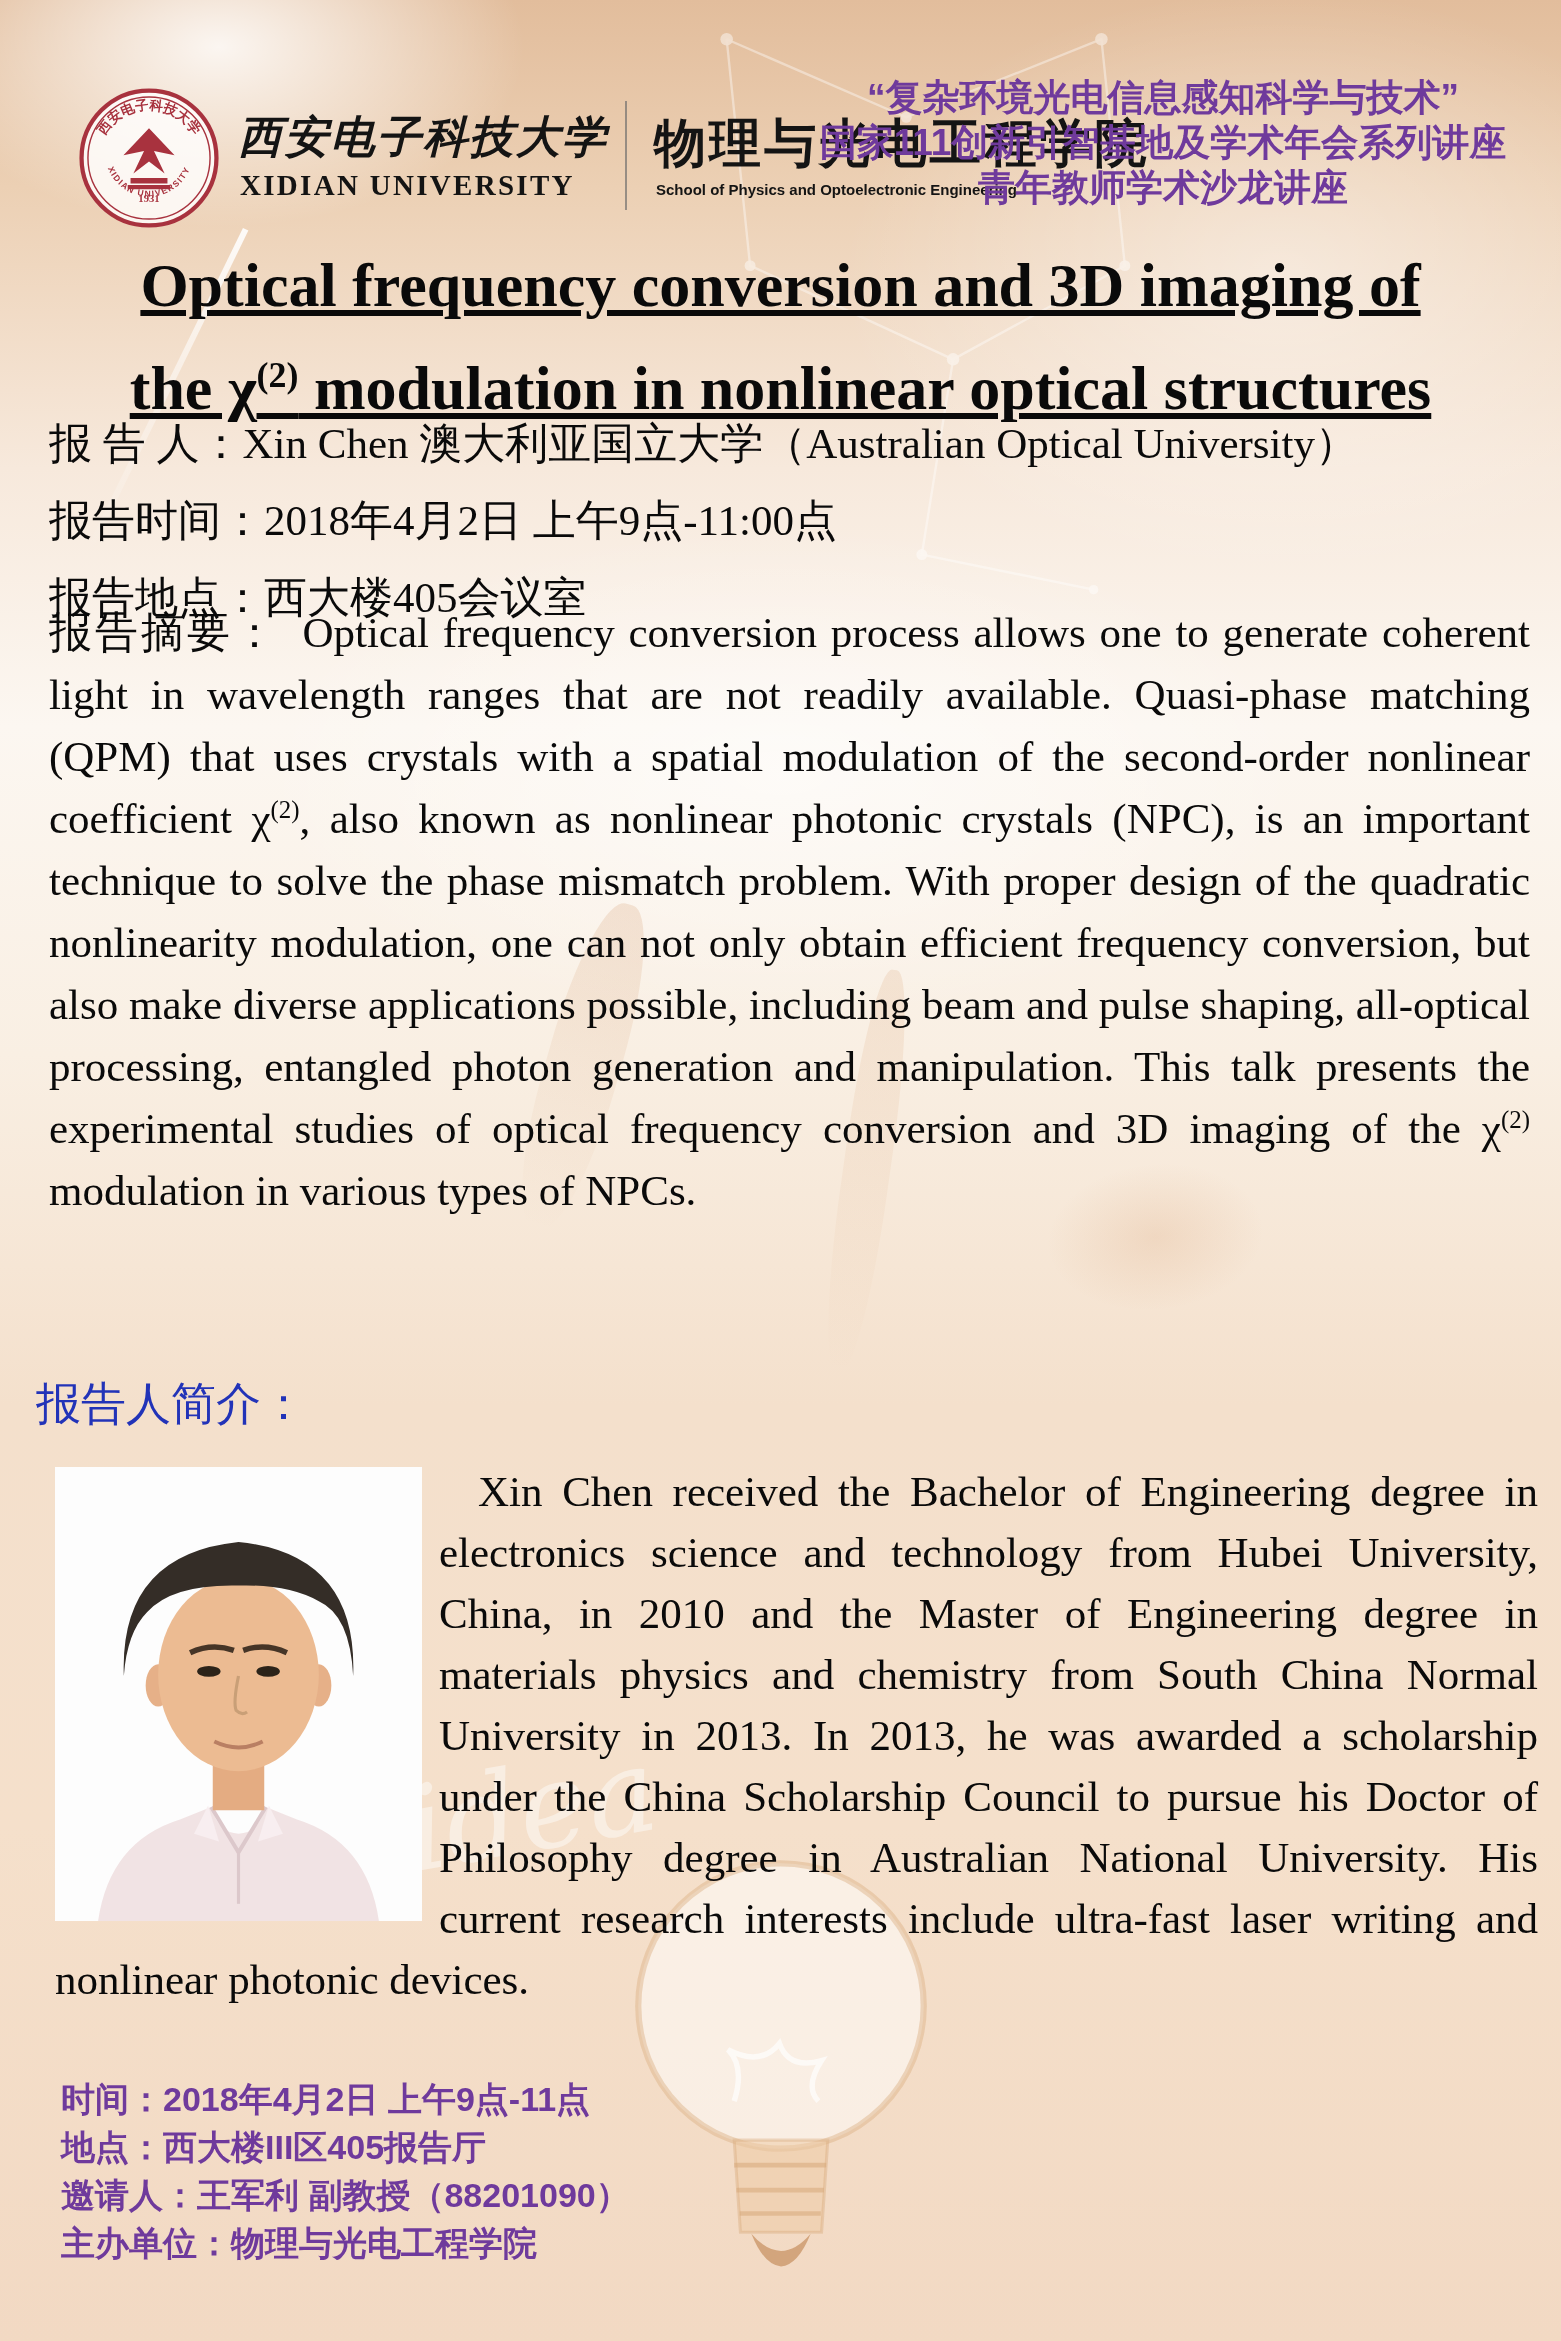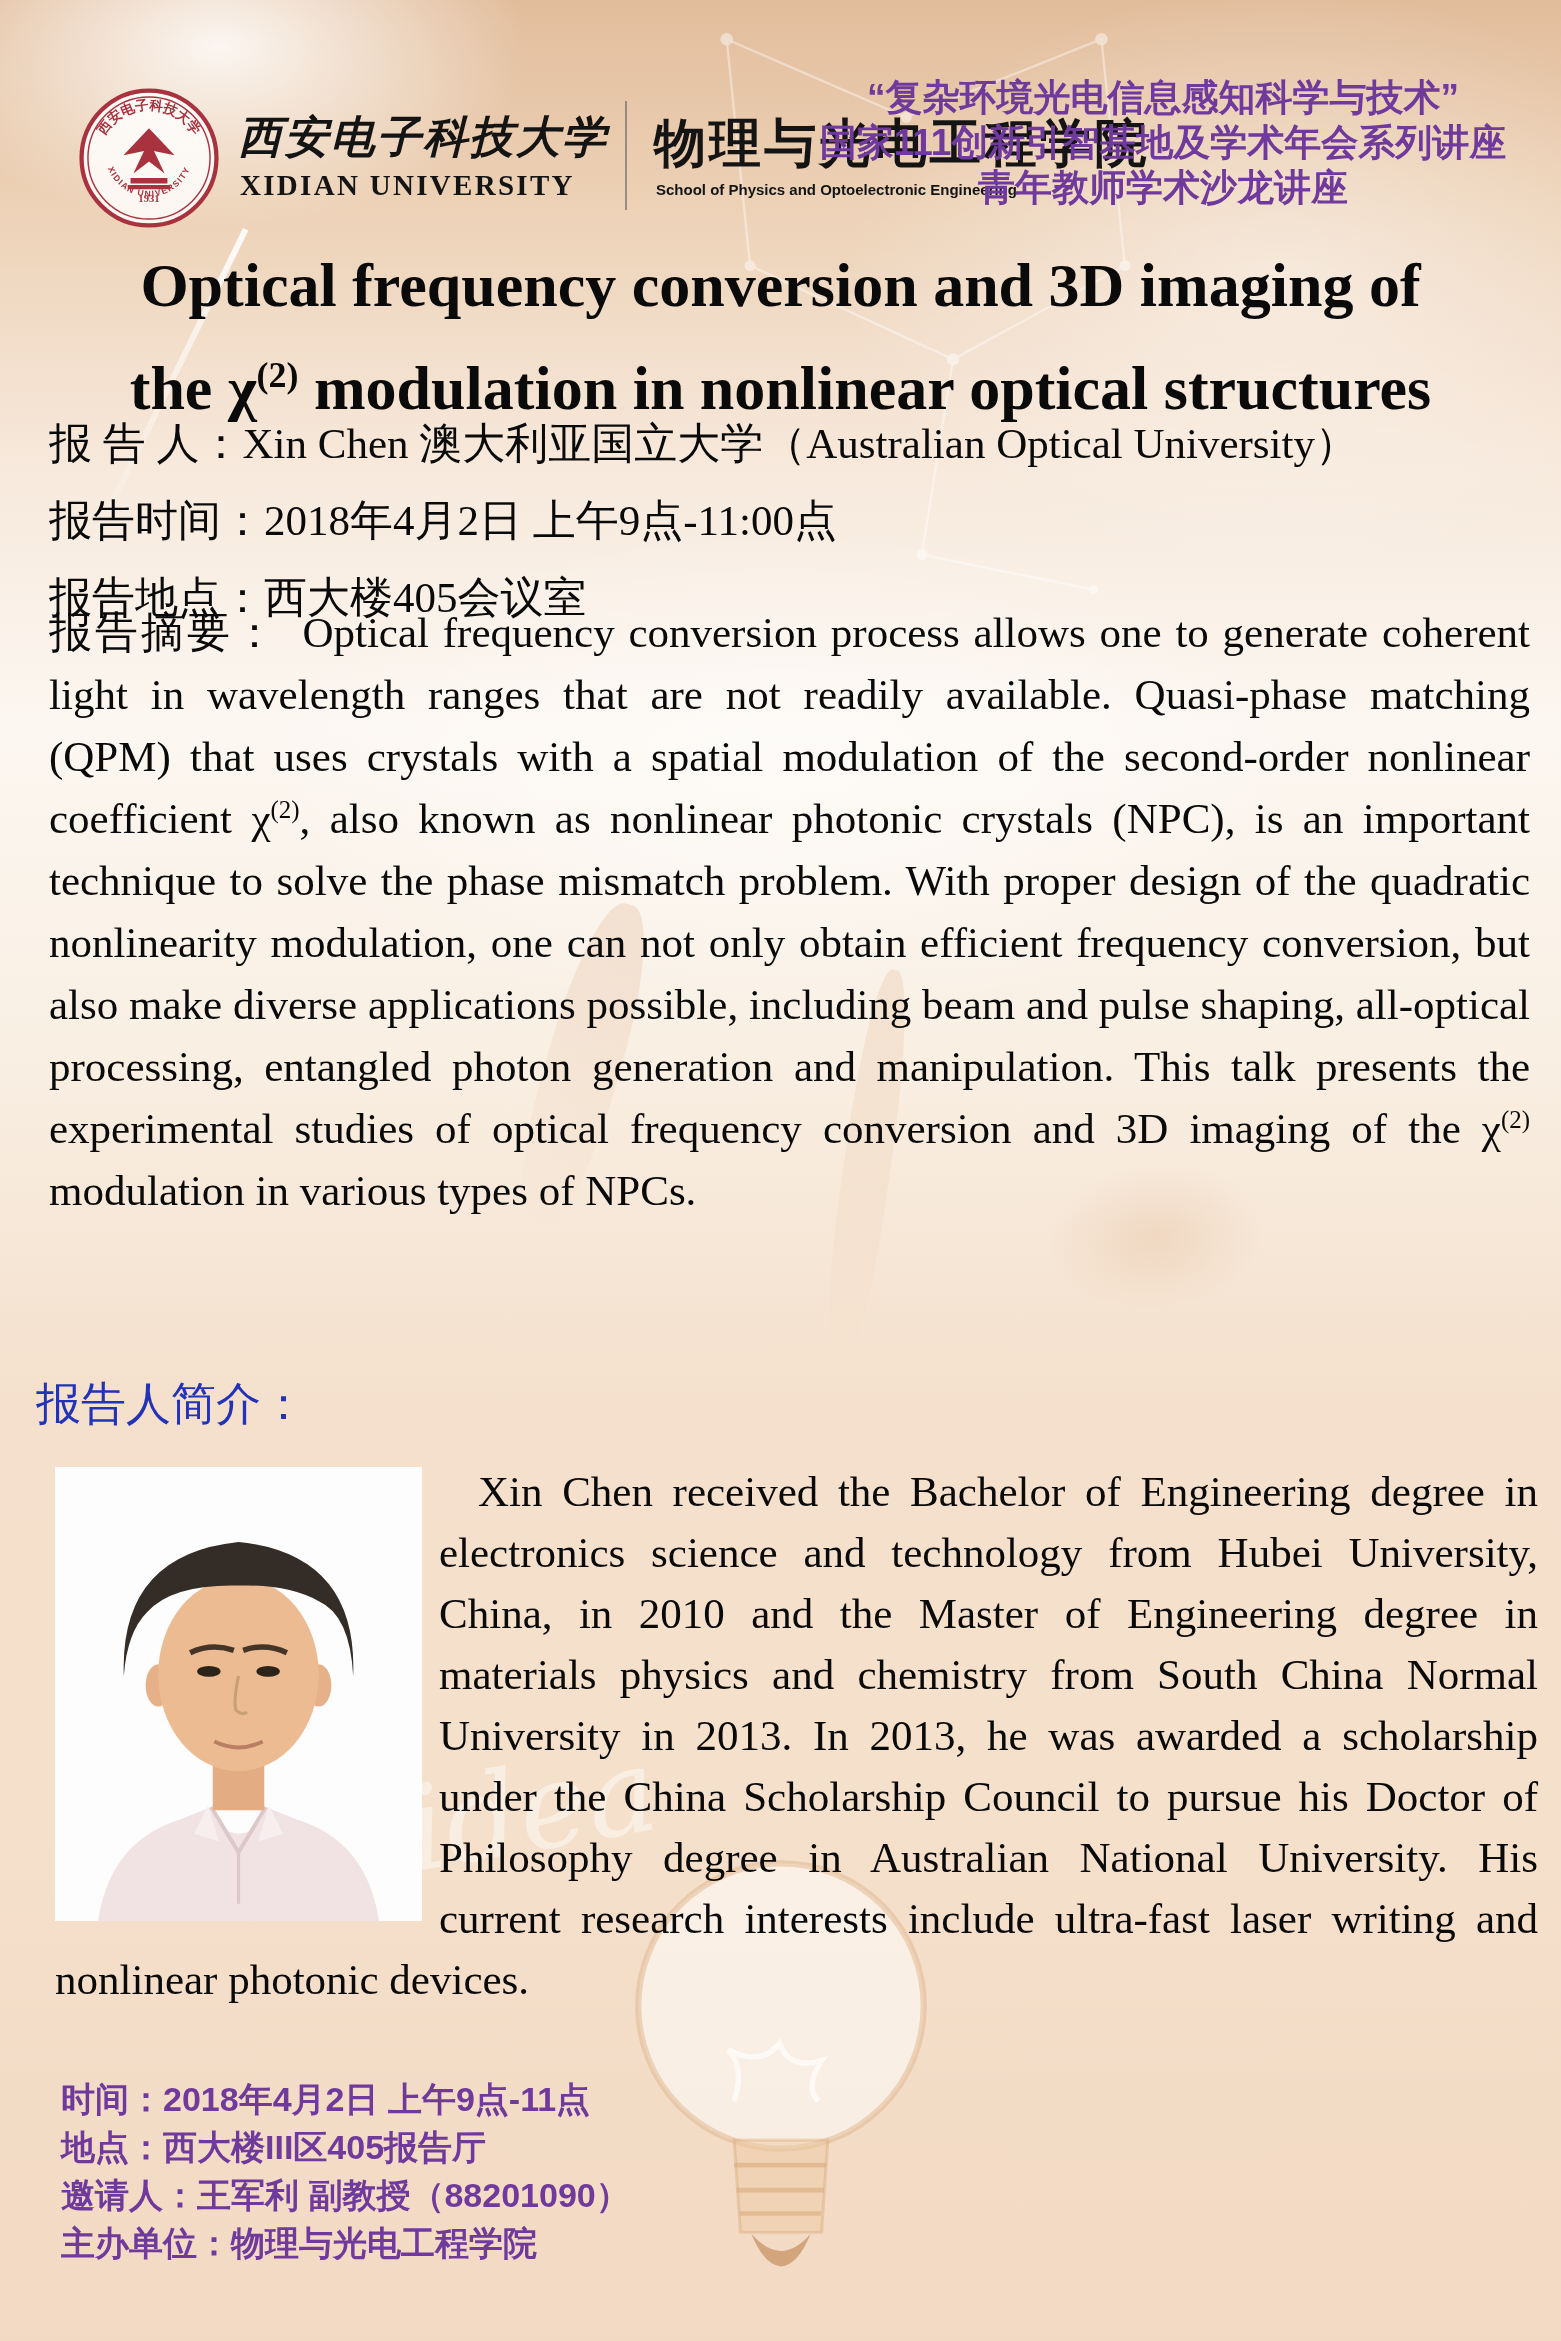--- a/index.html
+++ b/index.html
@@ -34,21 +34,21 @@
   .hdr-divider{position:absolute;left:625px;top:101px;width:2.3px;height:109px;background:#6a6a6a;opacity:.65;}
   .school-cn{position:absolute;left:654px;top:109px;font-size:52px;font-weight:700;letter-spacing:3.1px;
     font-family:Liberation Serif, serif;color:#141414;}
   .school-en{position:absolute;left:656px;top:181px;font-size:15px;font-weight:700;
     font-family:"Liberation Sans","DejaVu Sans",sans-serif;color:#141414;}
   .series{position:absolute;left:769px;top:75px;width:788px;text-align:center;
     font-family:"Liberation Sans","DejaVu Sans",sans-serif;font-weight:700;
     font-size:37px;line-height:45px;color:#6F3A9C;}
   
   .talk-title{position:absolute;left:0;top:234px;width:1561px;text-align:center;
-    font-size:62px;font-weight:700;line-height:103px;}
+    font-size:62px;font-weight:700;line-height:103px;text-decoration:underline;}
   .sup{vertical-align:super;font-size:58%;line-height:0;}
   
   .info{position:absolute;left:49px;top:420px;right:47px;font-size:43px;}
   .info-row{margin-bottom:30px;line-height:47px;}
   
   .abstract{position:absolute;left:49px;top:602px;width:1481px;font-size:43px;line-height:62px;
     text-align:justify;margin:0;}
   .abstract-label{margin-right:23.4px;}
   
   .bio-heading{position:absolute;left:36px;top:1374px;font-size:45px;color:#2233B8;}

